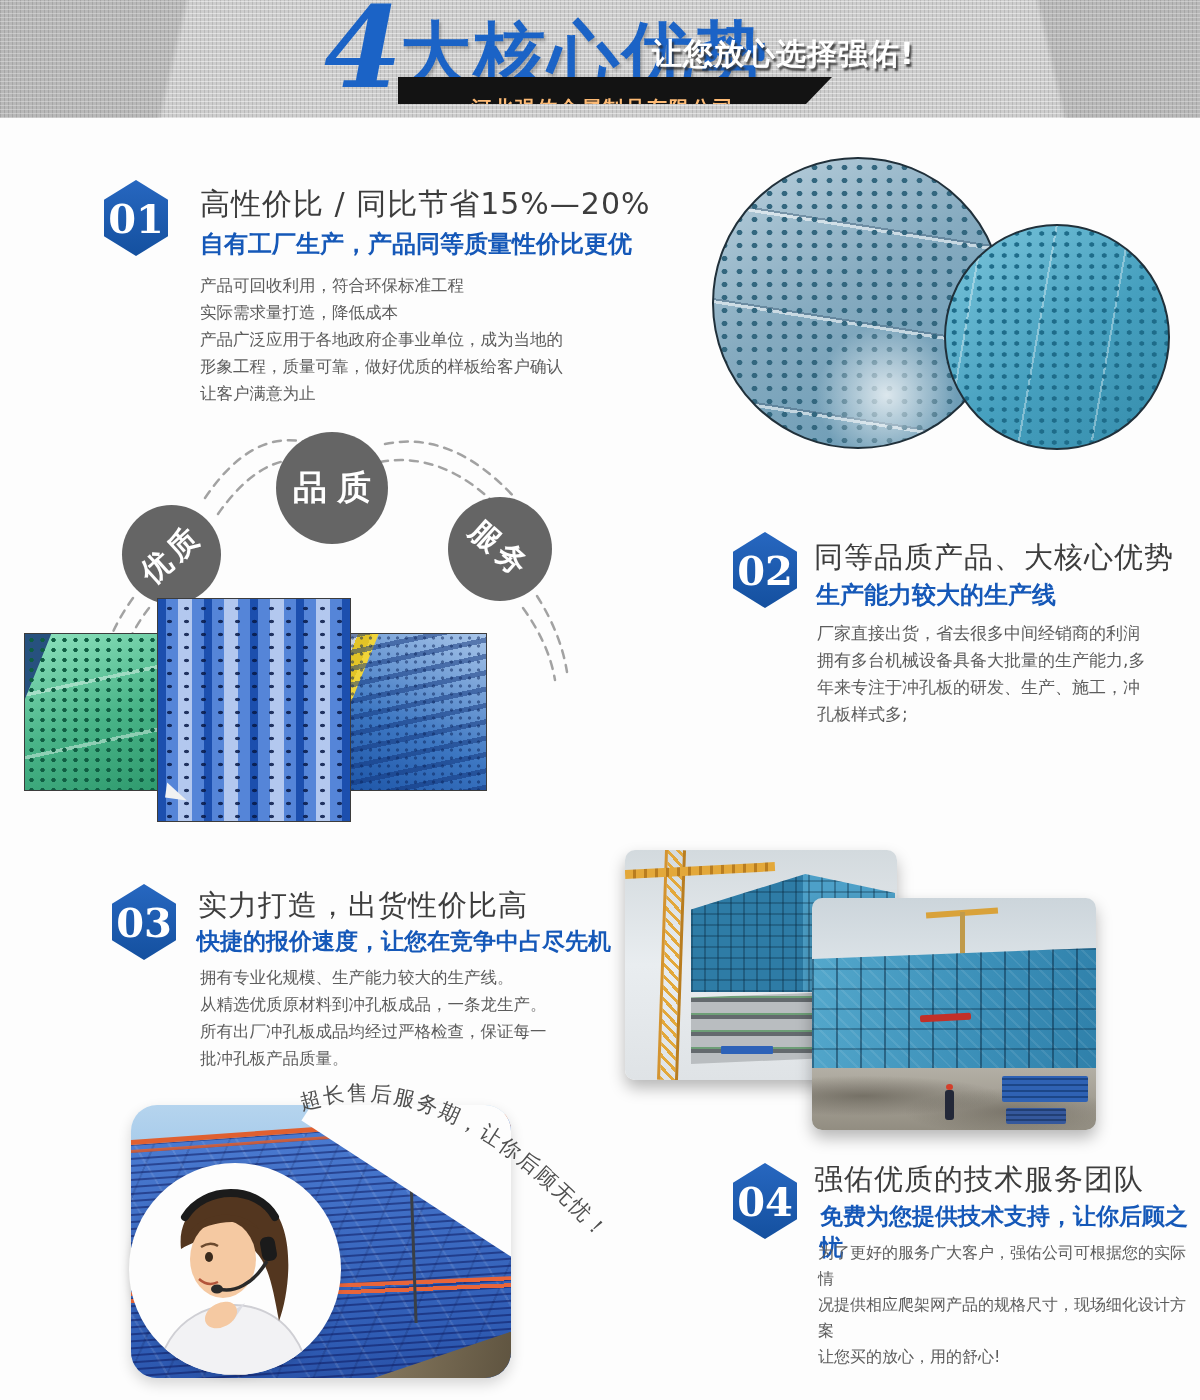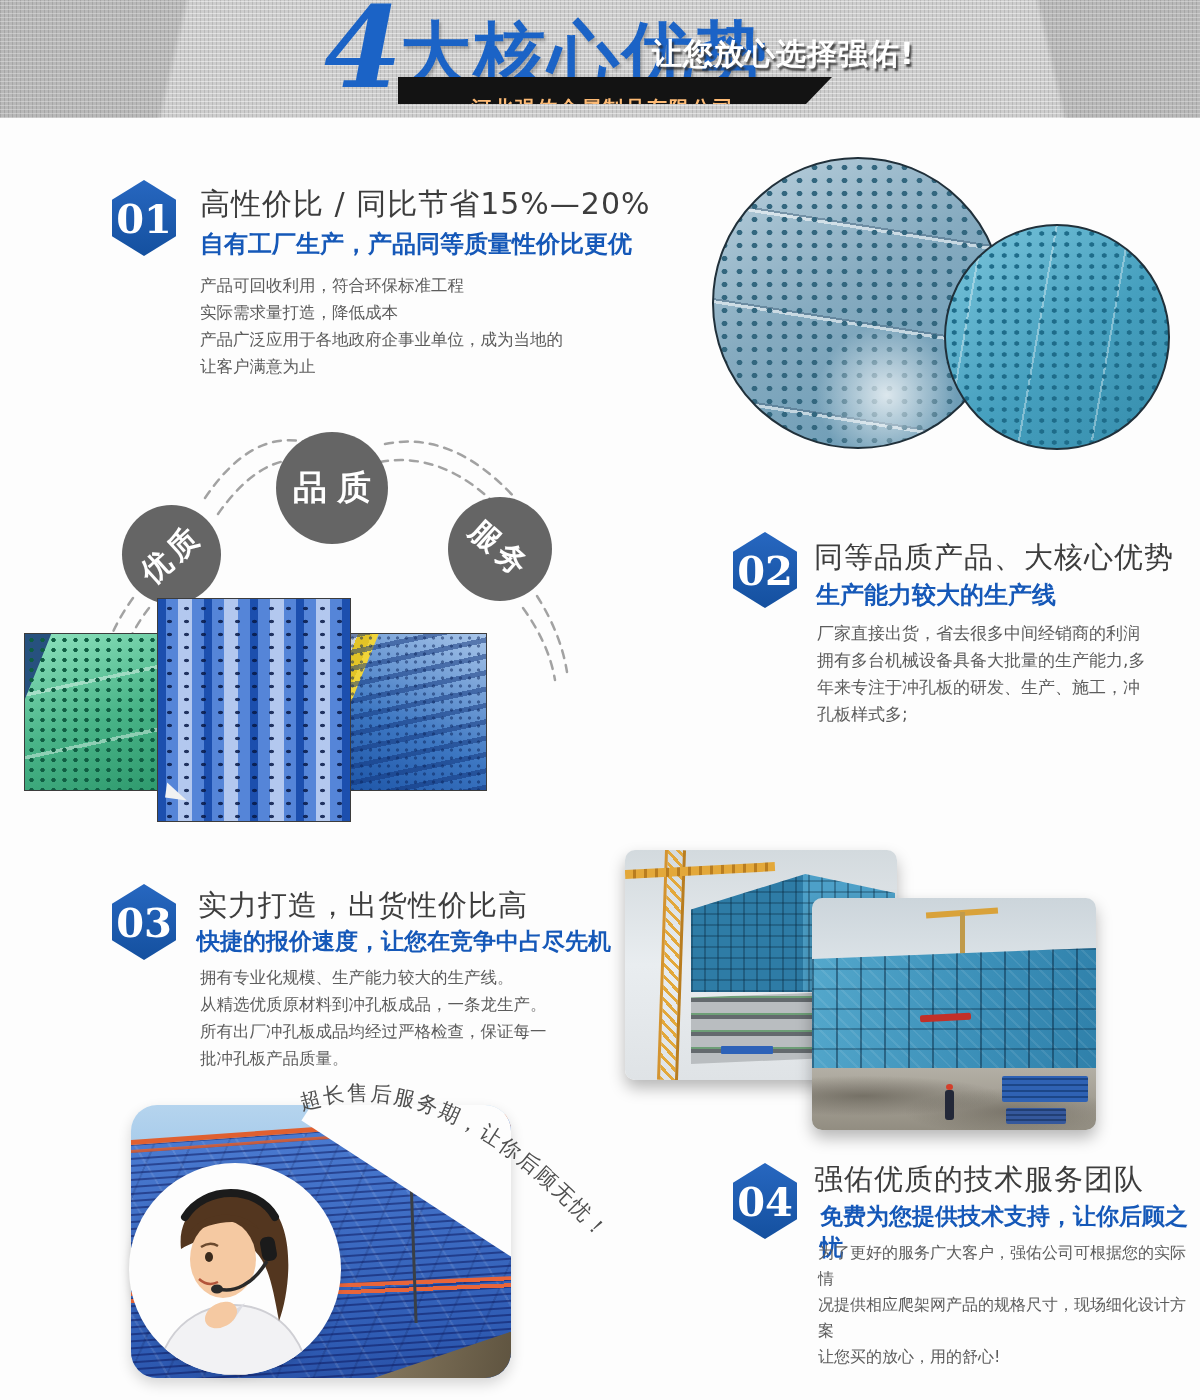--- a/index.html
+++ b/index.html
@@ -138,29 +138,30 @@
   <header class="hdr">
     <div class="big4">4</div>
     <div class="hdr-title">大核心优势</div>
     <div class="hdr-tag">让您放心选择强佑!</div>
     <div class="hdr-company">
       <span>河北强佑金属制品有限公司</span>
     </div>
   </header>
 
   <section>
-    <div class="hex" style="left:112px;top:180px;">
+    <div class="hex" style="left:104px;top:180px;">
       <span>01</span>
     </div>
     <h2 class="sec-title" style="left:200px;top:184px;">高性价比 / 同比节省15%—20%</h2>
     <h3 class="sec-sub" style="left:200px;top:228px;">自有工厂生产，产品同等质量性价比更优</h3>
     <div class="sec-body" style="left:200px;top:272px;">
       <div>产品可回收利用，符合环保标准工程</div>
       <div>实际需求量打造，降低成本</div>
       <div>产品广泛应用于各地政府企事业单位，成为当地的</div>
+      <div>形象工程，质量可靠，做好优质的样板给客户确认</div>
       <div>让客户满意为止</div>
     </div>
   </section>
 
   <div class="cp cp1"></div>
   <div class="cp cp2"></div>
 
   <svg class="arcs" viewBox="0 0 570 280">
     <g fill="none" stroke="#a2a2a2" stroke-width="2.5" stroke-dasharray="8 7" stroke-linecap="round">
       <path d="M 150,86 Q 196,18 250,30"></path>

